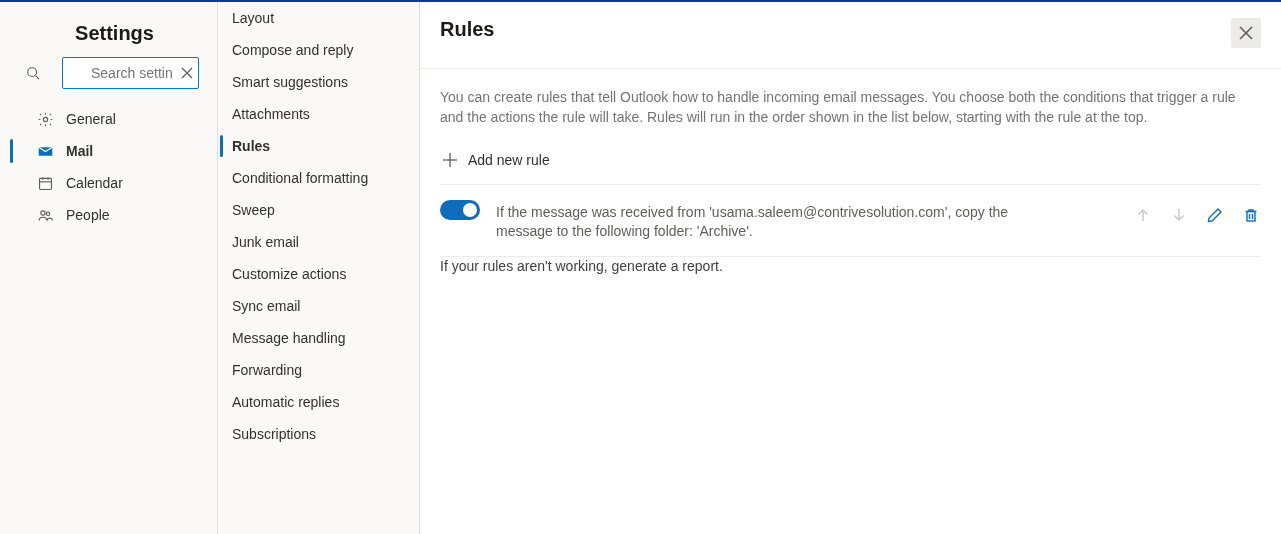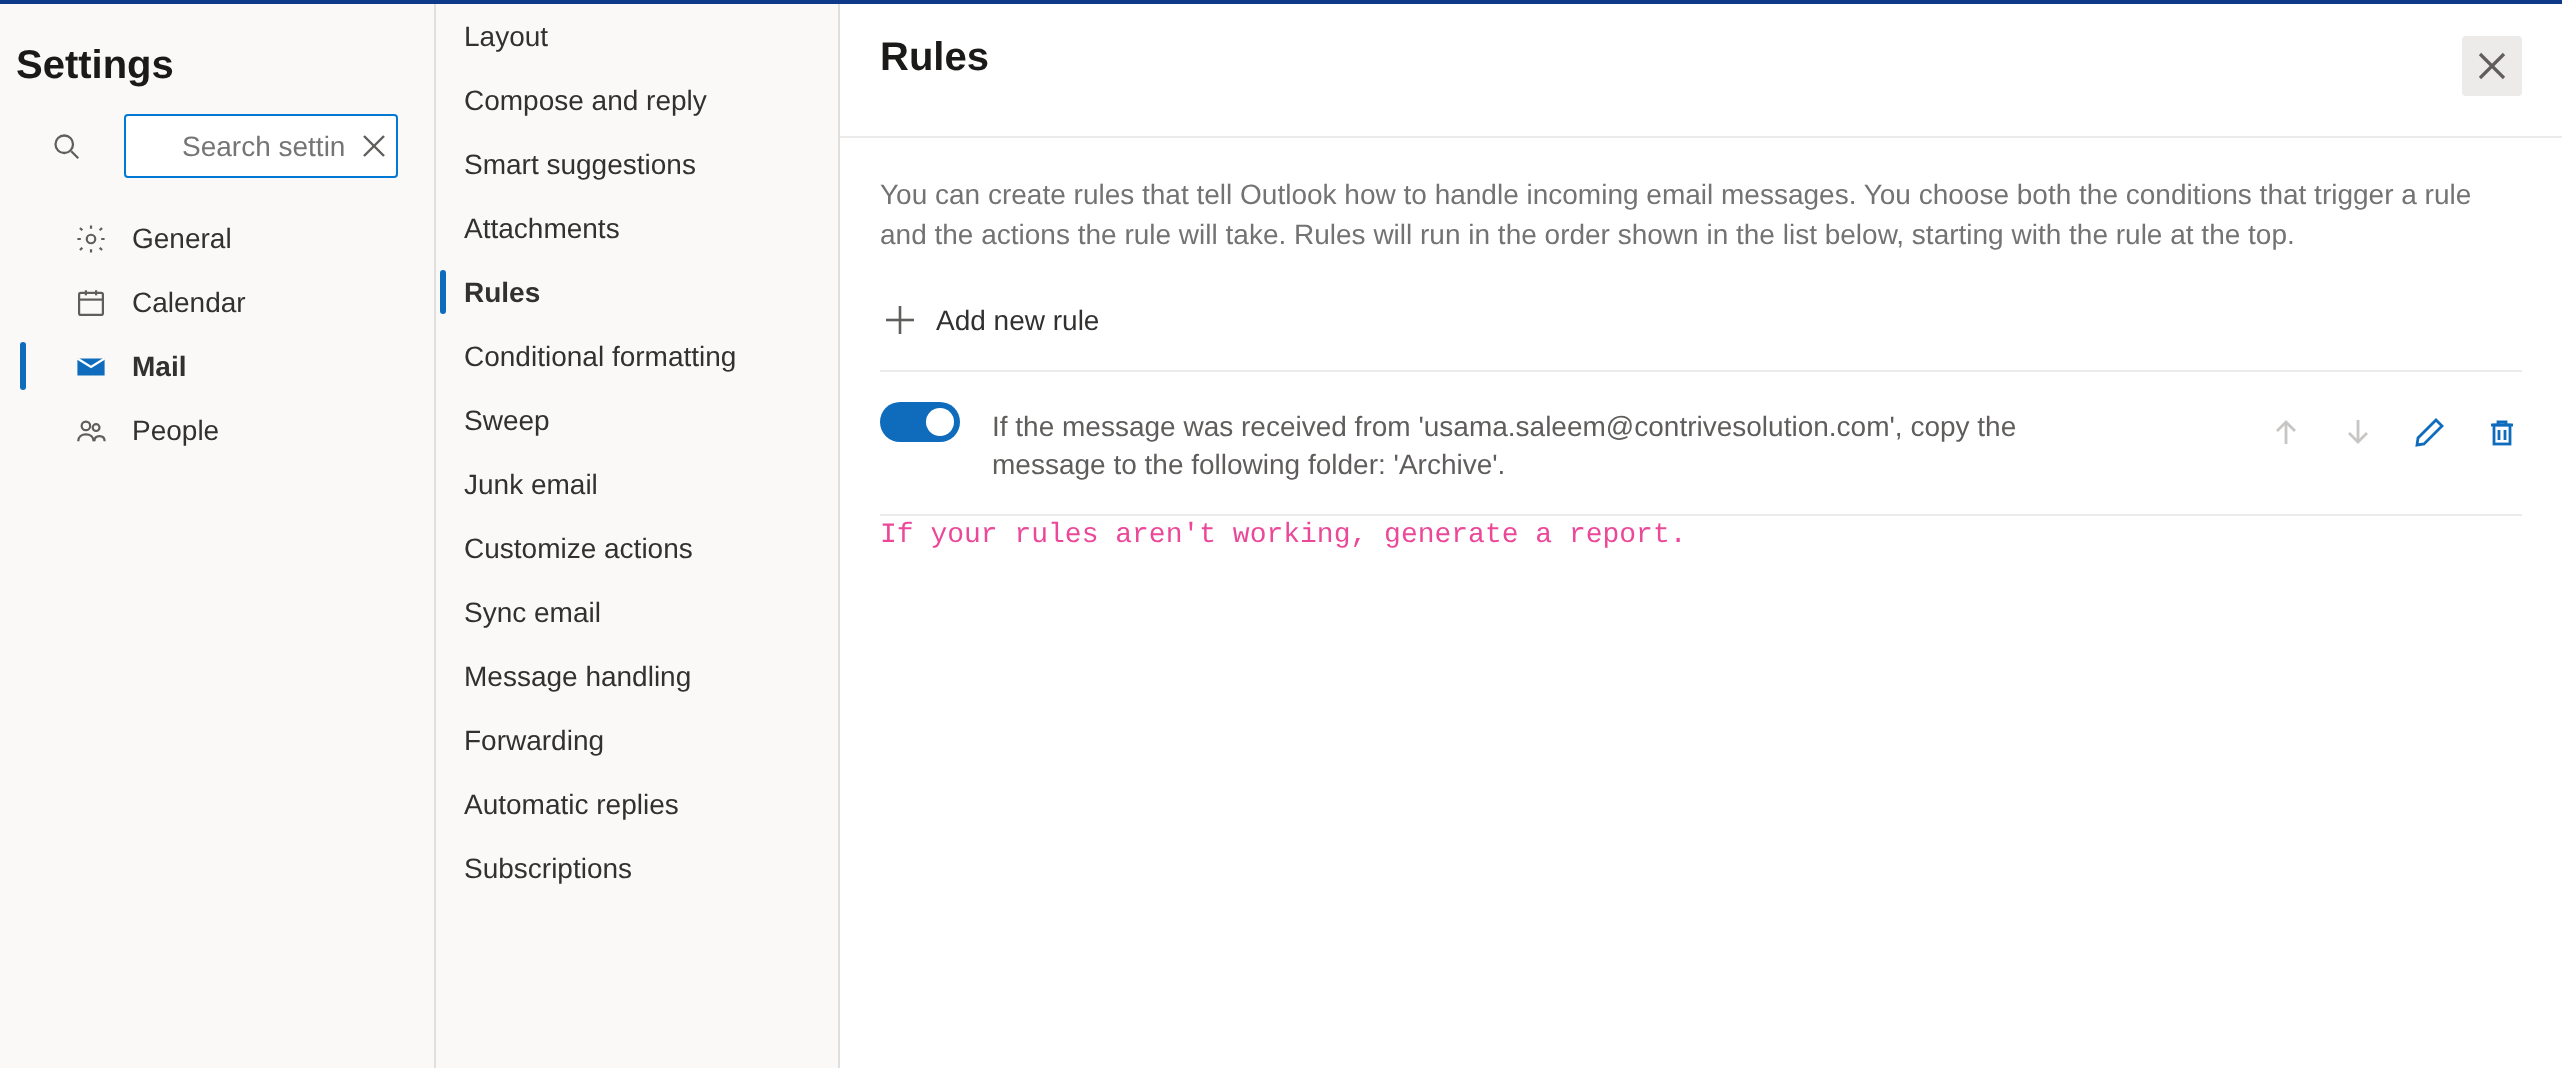--- a/index.html
+++ b/index.html
@@ -1,20 +1,20 @@
 <!DOCTYPE html>
 <html><head>
   <meta charset="utf-8">
   <style>
     * { margin: 0; padding: 0; box-sizing: border-box; font-family: 'Segoe UI', Tahoma, Geneva, Verdana, sans-serif; }
     body { width: 1281px; height: 534px; display: flex; background: #faf9f8; overflow: hidden; border-top: 2px solid #0f3a8a; }
 
     
     .col1 { width: 218px; padding: 16px 0 0 0; border-right: 1px solid #e1dfdd; display: flex; flex-direction: column; }
-    .col1-title { font-size: 20px; font-weight: 700; padding: 4px 20px 12px 8px; color: #1b1a19; }
+    .col1-title { font-size: 20px; font-weight: 700; padding: 4px 20px 12px 32px; color: #1b1a19; text-align: center; }
     .search-wrap { margin: 0 18px 14px 18px; position: relative; padding-left: 44px; }
     .search-wrap input {
       width: 100%; height: 32px; border: 1px solid #0078d4; border-radius: 2px;
       padding: 0 26px 0 28px; font-size: 14px; color: #605e5c; background: #fff; outline: none;
     }
     .search-ico { position: absolute; left: 8px; top: 50%; transform: translateY(-50%); color: #605e5c; }
     .clear-ico { position: absolute; right: 6px; top: 50%; transform: translateY(-50%); color: #605e5c; cursor: pointer; }
     .nav1 { display: flex; flex-direction: column; }
     .nav1-item { display: flex; align-items: center; gap: 12px; height: 32px; padding: 0 36px; font-size: 14px; color: #323130; cursor: pointer; position: relative; }
     .nav1-item.selected { font-weight: 700; }
@@ -47,21 +47,21 @@
     .rule-text { margin-left: 16px; flex: 1; }
     .rule-name { font-size: 14px; color: #1b1a19; }
     .rule-desc { font-size: 14px; color: #605e5c; margin-top: 4px; max-width: 520px; line-height: 1.4; }
     .rule-actions { display: flex; gap: 16px; align-items: center; margin-left: 8px; padding-top: 6px; }
     .rule-actions button { background: none; border: none; cursor: pointer; padding: 2px; display: flex; }
     .rule-actions button[disabled] { cursor: default; }
     .ico-disabled { color: #c8c6c4; }
     .ico-edit { color: #0f6cbd; }
     .ico-del { color: #0f6cbd; }
 
-    .report-link { display: inline-block; font-size: 14px; color: #ec4899; cursor: pointer; font-family: Liberation Mono, monospace; }
+    .report-link { display: inline-block; font-size: 14px; color: #404040; cursor: pointer; }
     svg { display: block; }
   </style>
 </head>
 <body>
 
 <div class="col1">
   <div class="col1-title">Settings</div>
 
   <div class="search-wrap">
     <span class="search-ico">
@@ -82,39 +82,39 @@
   <div class="nav1">
     <div class="nav1-item">
       <span class="icon">
         <svg width="17" height="17" viewBox="0 0 20 20" fill="none" stroke="currentColor" stroke-width="1.3">
           <circle cx="10" cy="10" r="2.5"></circle>
           <path d="M10 2v2M10 16v2M3.5 3.5l1.4 1.4M15.1 15.1l1.4 1.4M2 10h2M16 10h2M3.5 16.5l1.4-1.4M15.1 4.9l1.4-1.4"></path>
         </svg>
       </span>
       <span>General</span>
     </div>
+    <div class="nav1-item selected">
+      <span class="icon">
+        <svg width="17" height="17" viewBox="0 0 20 20" fill="currentColor">
+          <path d="M2 5h16v10H2z" fill="currentColor"></path>
+          <path d="M2 5l8 5 8-5" fill="none" stroke="#fff" stroke-width="1.3"></path>
+        </svg>
+      </span>
+      <span>Mail</span>
+    </div>
     <div class="nav1-item">
       <span class="icon">
         <svg width="17" height="17" viewBox="0 0 20 20" fill="none" stroke="currentColor" stroke-width="1.3">
           <rect x="3" y="4" width="14" height="13" rx="1"></rect>
             <line x1="3" y1="8" x2="17" y2="8"></line>
           <line x1="7" y1="2.5" x2="7" y2="5.5"></line>
             <line x1="13" y1="2.5" x2="13" y2="5.5"></line>
         </svg>
       </span>
       <span>Calendar</span>
-    </div>
-    <div class="nav1-item selected">
-      <span class="icon">
-        <svg width="17" height="17" viewBox="0 0 20 20" fill="currentColor">
-          <path d="M2 5h16v10H2z" fill="currentColor"></path>
-          <path d="M2 5l8 5 8-5" fill="none" stroke="#fff" stroke-width="1.3"></path>
-        </svg>
-      </span>
-      <span>Mail</span>
     </div>
     <div class="nav1-item">
       <span class="icon">
         <svg width="17" height="17" viewBox="0 0 20 20" fill="none" stroke="currentColor" stroke-width="1.3">
           <circle cx="7" cy="7" r="2.5"></circle>
             <circle cx="13" cy="8" r="2"></circle>
           <path d="M2.5 16c0-2.5 2-4 4.5-4s4.5 1.5 4.5 4"></path>
             <path d="M12 16c0-2 1.3-3 3-3s3 1 3 3"></path>
         </svg>
       </span>

